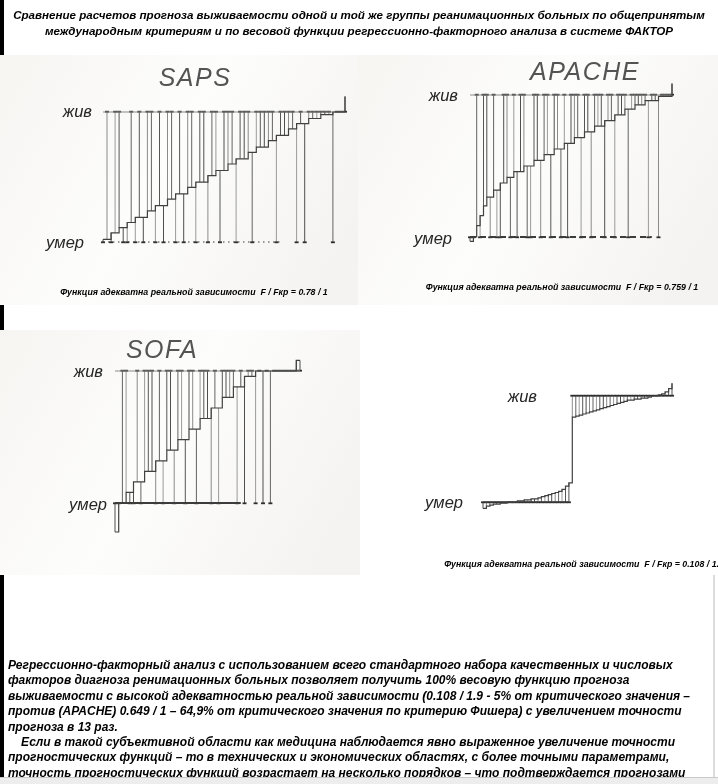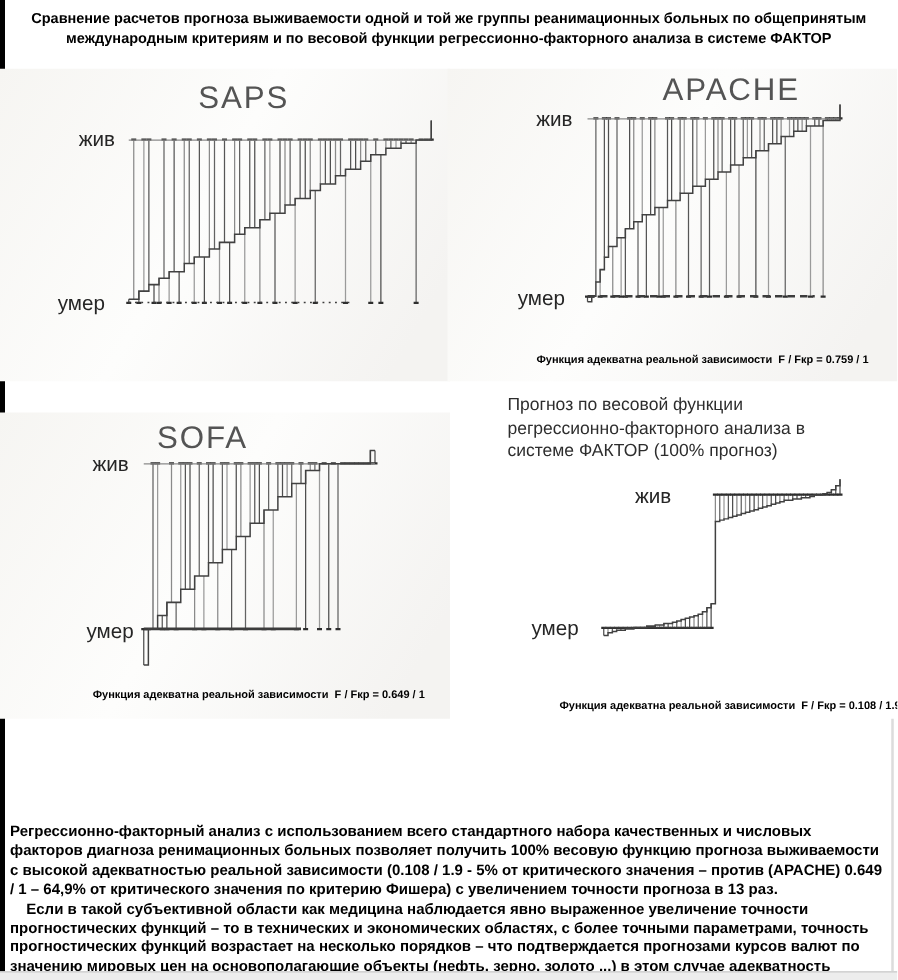--- a/index.html
+++ b/index.html
@@ -1,17 +1,17 @@
 <!DOCTYPE html>
 <html><head>
 <meta charset="utf-8">
 <style>
   html,body{margin:0;padding:0;background:#fff;}
   .page{position:relative;width:718px;height:784px;background:#ffffff;overflow:hidden;
-        font-family:"Liberation Sans",sans-serif;}
+        font-family:"Liberation Sans",sans-serif;font-style:italic;}
   .left-strip{position:absolute;left:0;top:0;width:4px;height:778px;background:#000;}
   .right-line{position:absolute;left:713px;top:575px;width:2px;height:202px;background:#dcdcdc;}
   .bottom-strip{position:absolute;left:0;top:777px;width:718px;height:7px;background:#ededed;border-top:1px solid #c9c9c9;}
   .main-title{position:absolute;top:7px;left:9px;width:700px;margin:0;text-align:center;
         font-size:11.6px;font-weight:bold;color:#000;line-height:15.5px;}
   svg.chart{position:absolute;background:linear-gradient(120deg,#f6f5f2 0%,#fdfdfc 45%,#f4f3f1 90%);}
   .ct{font-size:25px;fill:#545454;letter-spacing:1.5px;font-family:"Liberation Sans",sans-serif;}
   .al{font-size:16.5px;fill:#262626;font-family:"Liberation Sans",sans-serif;}
   .caption{position:absolute;font-size:8.8px;font-weight:bold;color:#000;text-align:center;white-space:pre;}
   .factor-title{position:absolute;left:406px;top:314px;width:278px;font-size:14px;color:#2d2d2d;line-height:18.5px;}
@@ -154,20 +154,21 @@
         <rect x="334.9" y="55.8" width="4" height="1.8" fill="#2e2e2e"></rect>
         <line x1="341.0" y1="57.0" x2="341.0" y2="57" stroke="#565656" stroke-width="1"></line>
         <rect x="339.0" y="55.8" width="4" height="1.8" fill="#2e2e2e"></rect>
         <line x1="345.0" y1="41.4" x2="345.0" y2="57" stroke="#4e4e4e" stroke-width="1"></line>
         <rect x="343.0" y="55.8" width="4" height="1.8" fill="#2e2e2e"></rect>
         <line x1="103" y1="57" x2="345" y2="57" stroke="#8a8a8a" stroke-width="1"></line>
         <line x1="103" y1="187" x2="282.1" y2="187" stroke="#3c3c3c" stroke-width="1.2" stroke-dasharray="1.5 3.5"></line>
         <path d="M103.0 184.4H107.0V184.4H111.1V177.9H115.1V177.9H119.1V172.7H123.2V172.7H127.2V167.5H131.2V167.5H135.3V162.3H139.3V162.3H143.3V162.3H147.4V155.8H151.4V155.8H155.4V150.6H159.5V150.6H163.5V150.6H167.5V144.1H171.6V144.1H175.6V138.9H179.6V138.9H183.7V138.9H187.7V132.4H191.7V132.4H195.8V127.2H199.8V127.2H203.8V127.2H207.9V120.7H211.9V120.7H215.9V115.5H220.0V115.5H224.0V115.5H228.0V109.0H232.1V109.0H236.1V103.8H240.1V103.8H244.2V103.8H248.2V97.3H252.2V97.3H256.3V92.1H260.3V92.1H264.3V92.1H268.4V85.6H272.4V85.6H276.4V80.4H280.5V80.4H284.5V80.4H288.5V73.9H292.6V73.9H296.6V68.7H300.6V68.7H304.7V68.7H308.7V63.5H312.7V63.5H316.8V63.5H320.8V59.6H324.8V59.6H328.9V59.6H332.9V57.0H336.9V57.0H341.0V57.0H345.0V41.4" fill="none" stroke="#414141" stroke-width="1.2"></path>
       </g>
   </svg>
+  <div class="caption" style="left:40px;top:287px;width:308px">Функция адекватна реальной зависимости  F / Fкр = 0.78 / 1</div>
 
   <svg class="chart" style="left:358px;top:55px" width="360" height="250">
     <text x="227" y="25" text-anchor="middle" class="ct">APACHE</text>
     <text x="100" y="46" text-anchor="end" class="al">жив</text>
     <text x="94" y="189" text-anchor="end" class="al">умер</text>
     <g>
         <line x1="112.0" y1="186.3" x2="112.0" y2="182" stroke="#4e4e4e" stroke-width="1"></line>
         <rect x="110.0" y="181.4" width="4" height="1.8" fill="#2e2e2e"></rect>
         <line x1="115.4" y1="182.0" x2="115.4" y2="182" stroke="#8a8a8a" stroke-width="1"></line>
         <rect x="113.4" y="181.4" width="4" height="1.8" fill="#2e2e2e"></rect>
@@ -401,23 +402,21 @@
         <rect x="290.6" y="39.8" width="4" height="1.8" fill="#2e2e2e"></rect>
         <line x1="296.3" y1="30.4" x2="296.3" y2="41" stroke="#565656" stroke-width="1"></line>
         <rect x="294.3" y="39.8" width="4" height="1.8" fill="#2e2e2e"></rect>
         <line x1="300.0" y1="30.4" x2="300.0" y2="41" stroke="#4e4e4e" stroke-width="1"></line>
         <rect x="298.0" y="39.8" width="4" height="1.8" fill="#2e2e2e"></rect>
         <line x1="115" y1="41" x2="300" y2="41" stroke="#8a8a8a" stroke-width="1"></line>
         <line x1="115" y1="173" x2="240.8" y2="173" stroke="#3c3c3c" stroke-width="2.2"></line>
         <path d="M115.0 202.0H118.7V173.0H122.4V173.0H126.1V162.4H129.8V162.4H133.5V151.9H137.2V151.9H140.9V151.9H144.6V141.3H148.3V141.3H152.0V141.3H155.7V130.8H159.4V130.8H163.1V130.8H166.8V120.2H170.5V120.2H174.2V120.2H177.9V109.6H181.6V109.6H185.3V109.6H189.0V99.1H192.7V99.1H196.4V99.1H200.1V88.5H203.8V88.5H207.5V88.5H211.2V78.0H214.9V78.0H218.6V78.0H222.3V67.4H226.0V67.4H229.7V67.4H233.4V56.8H237.1V56.8H240.8V56.8H244.5V46.3H248.2V46.3H251.9V46.3H255.6V41.0H259.3V41.0H263.0V41.0H266.7V41.0H270.4V41.0H274.1V41.0H277.8V41.0H281.5V41.0H285.2V41.0H288.9V41.0H292.6V41.0H296.3V30.4H300.0V30.4" fill="none" stroke="#414141" stroke-width="1.2"></path>
       </g>
   </svg>
-  <div class="caption" style="left:52px;top:550px;width:310px">Функция адекватна реальной зависимости  F / Fкр = 0.649 / 1</div>
-
-  <div class="factor-title">Прогноз по весовой функции регрессионно-факторного анализа в системе ФАКТОР (100% прогноз)</div>
+
   <svg class="chart" style="left:358px;top:372px;background:none" width="360" height="200">
     <text x="179" y="30" text-anchor="end" class="al">жив</text>
     <text x="105" y="136" text-anchor="end" class="al">умер</text>
     <g>
         <line x1="125.0" y1="136.4" x2="125.0" y2="130" stroke="#4e4e4e" stroke-width="1"></line>
         <rect x="123.0" y="129.4" width="4" height="1.8" fill="#2e2e2e"></rect>
         <line x1="128.4" y1="134.2" x2="128.4" y2="130" stroke="#8a8a8a" stroke-width="1"></line>
         <rect x="126.4" y="129.4" width="4" height="1.8" fill="#2e2e2e"></rect>
         <line x1="131.9" y1="133.2" x2="131.9" y2="130" stroke="#636363" stroke-width="1"></line>
         <rect x="129.9" y="129.4" width="4" height="1.8" fill="#2e2e2e"></rect>

